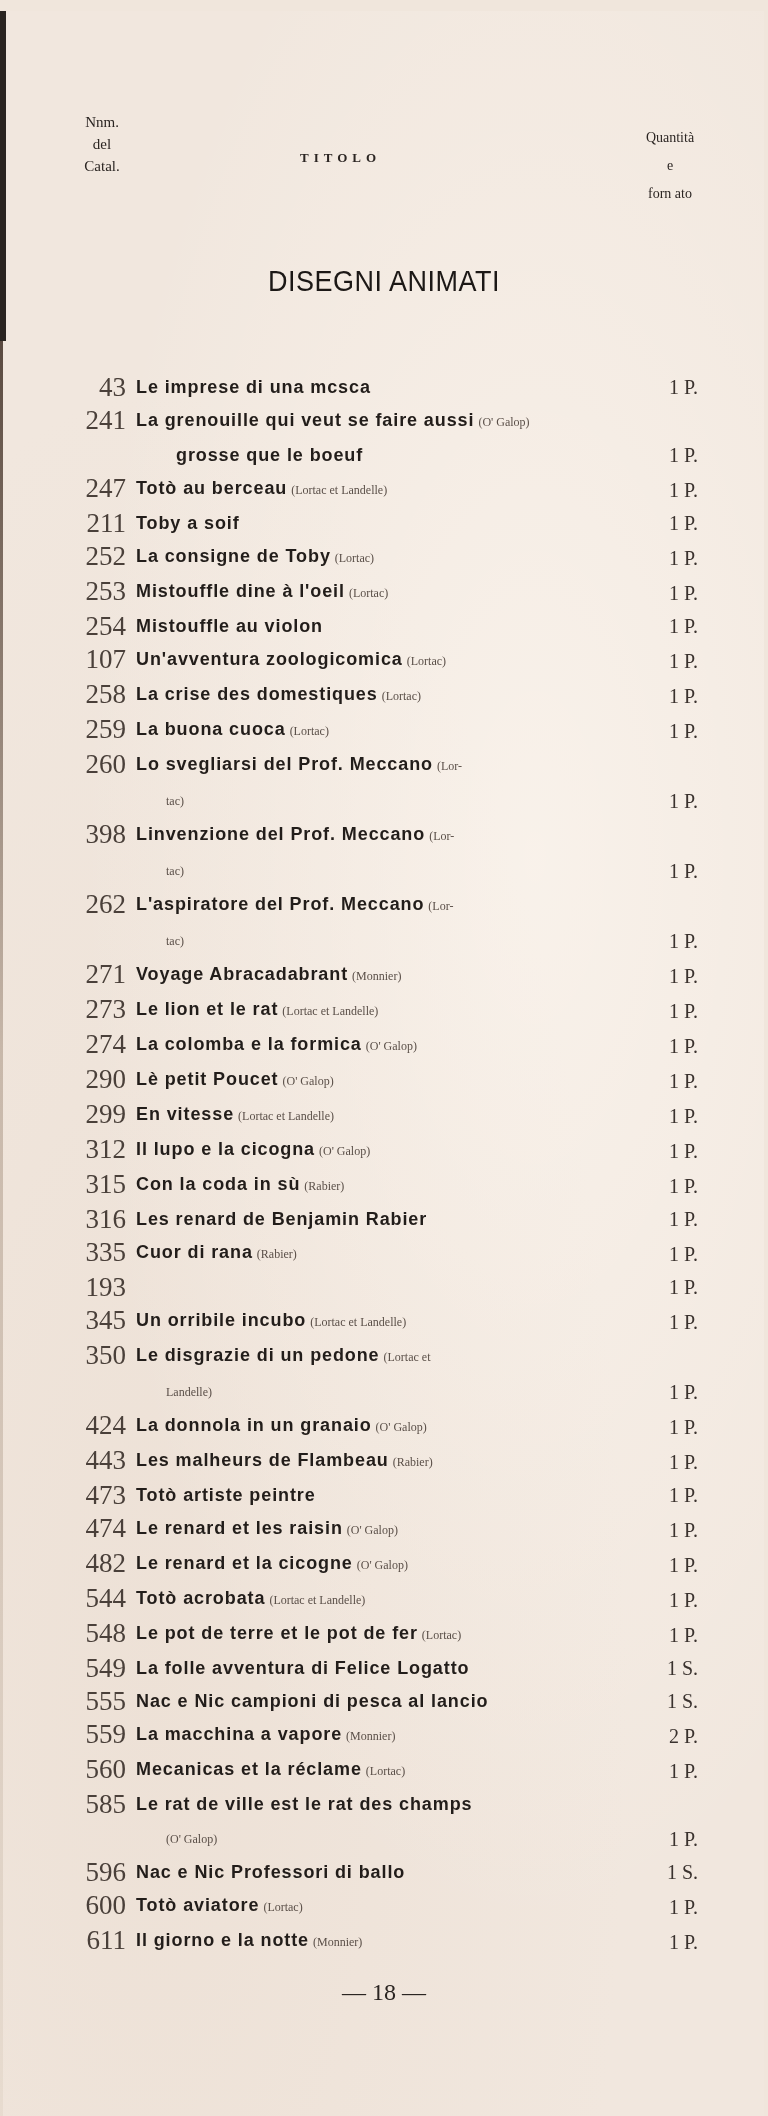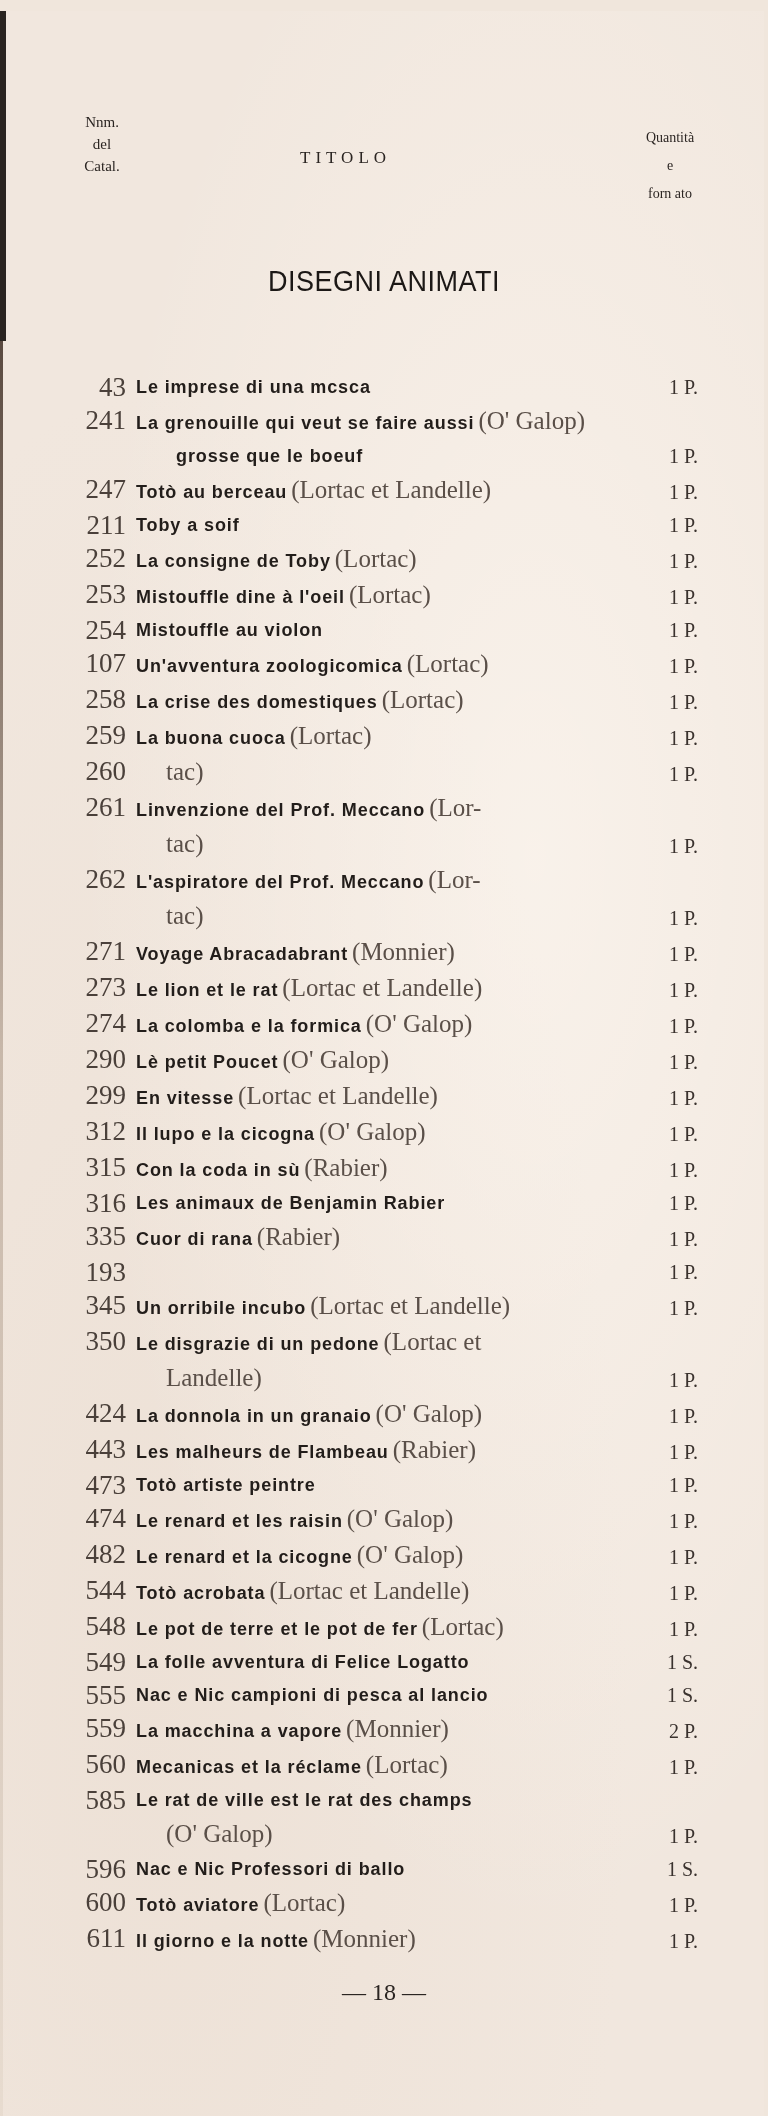--- a/index.html
+++ b/index.html
@@ -45,22 +45,23 @@
       font-size: 15px;
       line-height: 22px;
     }
     .hdr-num {
       left: 66px; top: 100px;
       text-align: center;
       width: 72px;
     }
     .hdr-title {
       left: 300px; top: 136px;
-      font-size: 17px;
+      font-size: 13px;
       letter-spacing: 5px;
+      font-weight: bold;
     }
     .hdr-qty {
       left: 630px; top: 113px;
       text-align: center;
       width: 80px;
       font-size: 14px;
       line-height: 28px;
     }
     .section-title {
       position: absolute;
@@ -107,21 +108,21 @@
     }
     .t-bold {
       font-family: "Liberation Sans", "DejaVu Sans", sans-serif;
       font-weight: bold;
       font-size: 18px;
       color: #221d1a;
       letter-spacing: 0.9px;
     }
     .t-author {
       font-family: "Liberation Serif", "DejaVu Serif", serif;
-      font-size: 25px;
+      font-size: 12px;
       color: #5a4f48;
     }
     .cont {
       display: block;
       padding-left: 30px;
     }
     .cont.wide { padding-left: 40px; }
     .qty {
       position: absolute;
       right: 70px;
@@ -233,26 +234,27 @@
       <div class="row">
         <div class="num">259</div>
         <div class="title-cell">
           <div><span class="t-bold">La buona cuoca</span> <span class="t-author">(Lortac)</span></div>
         </div>
         <div class="qty">1 P.</div>
       </div>
       <div class="row">
         <div class="num">260</div>
         <div class="title-cell">
+          <div><span class="t-bold">Lo svegliarsi del Prof. Meccano</span> <span class="t-author">(Lor-</span></div>
           <div class="cont"><span class="t-author">tac)</span></div>
         </div>
         <div class="qty">1 P.</div>
       </div>
       <div class="row">
-        <div class="num">261</div>
+        <div class="num">398</div>
         <div class="title-cell">
           <div><span class="t-bold">Linvenzione del Prof. Meccano</span> <span class="t-author">(Lor-</span></div>
           <div class="cont"><span class="t-author">tac)</span></div>
         </div>
         <div class="qty">1 P.</div>
       </div>
       <div class="row">
         <div class="num">262</div>
         <div class="title-cell">
           <div><span class="t-bold">L'aspiratore del Prof. Meccano</span> <span class="t-author">(Lor-</span></div>
@@ -305,21 +307,21 @@
       <div class="row">
         <div class="num">315</div>
         <div class="title-cell">
           <div><span class="t-bold">Con la coda in sù</span> <span class="t-author">(Rabier)</span></div>
         </div>
         <div class="qty">1 P.</div>
       </div>
       <div class="row">
         <div class="num">316</div>
         <div class="title-cell">
-          <div><span class="t-bold">Les animaux de Benjamin Rabier</span></div>
+          <div><span class="t-bold">Les renard de Benjamin Rabier</span></div>
         </div>
         <div class="qty">1 P.</div>
       </div>
       <div class="row">
         <div class="num">335</div>
         <div class="title-cell">
           <div><span class="t-bold">Cuor di rana</span> <span class="t-author">(Rabier)</span></div>
         </div>
         <div class="qty">1 P.</div>
       </div>

